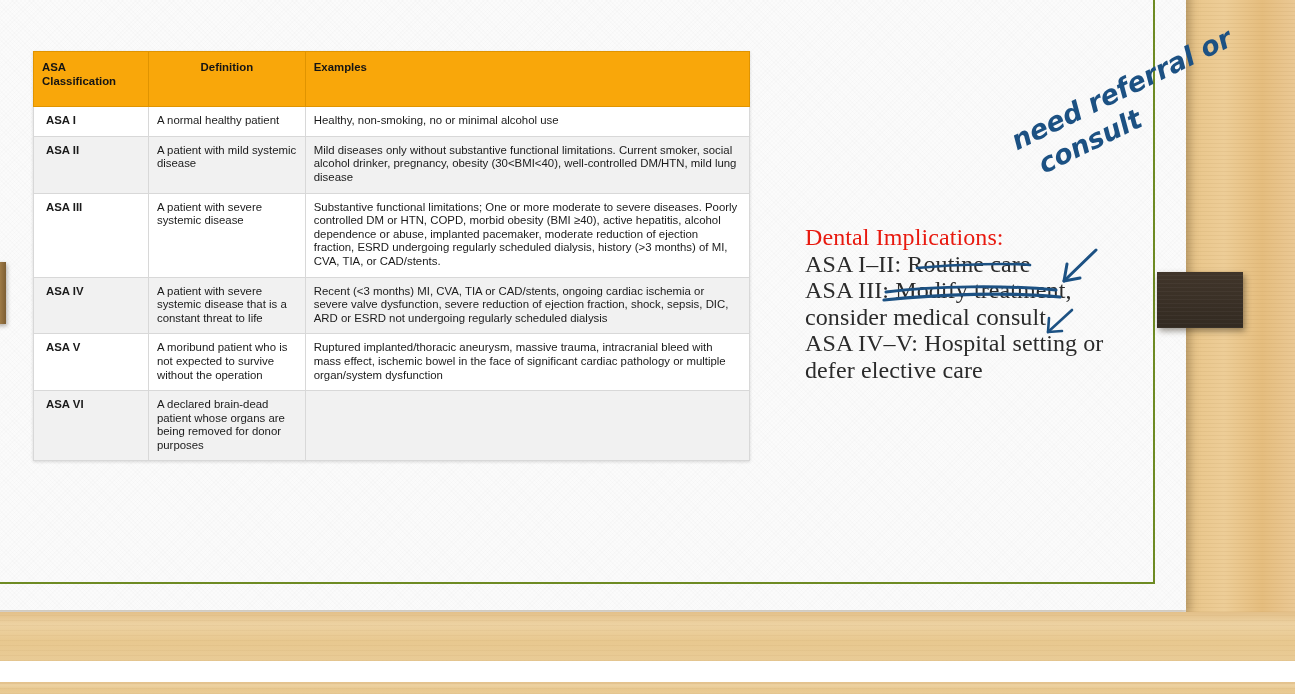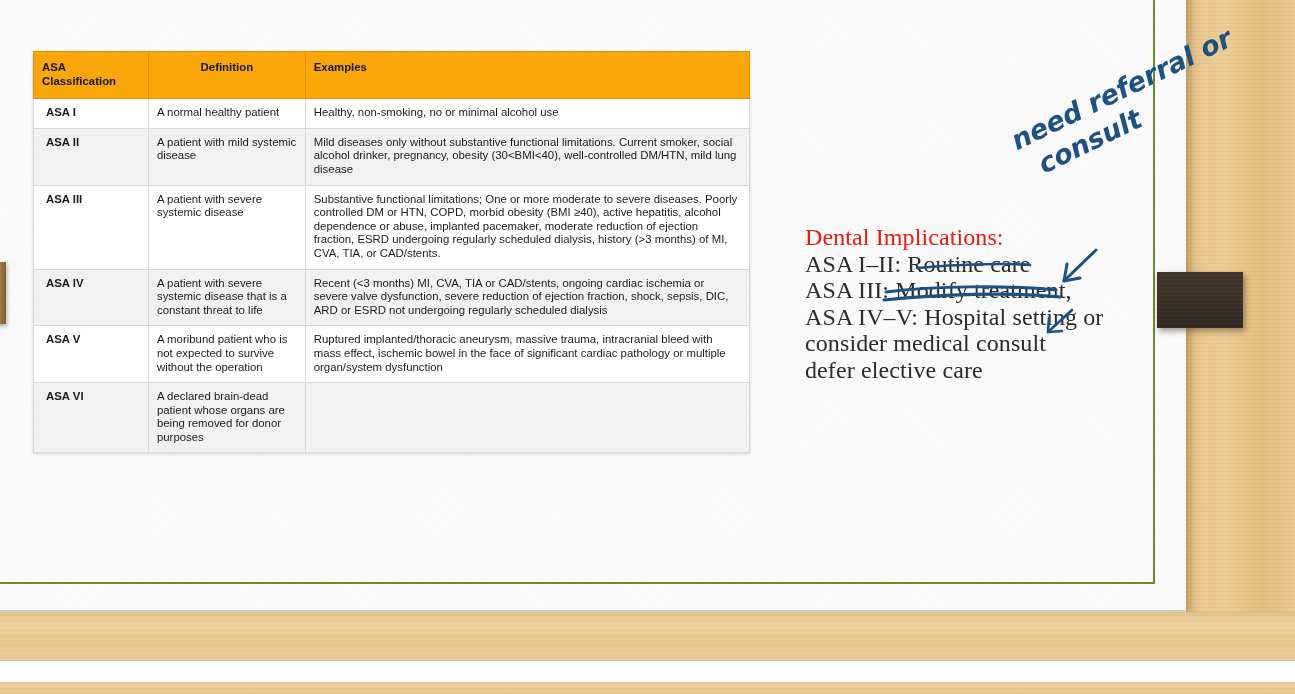--- a/index.html
+++ b/index.html
@@ -143,21 +143,21 @@
     text-align: left;
     border: 1px solid #d8d8d8;
     padding: 7px 8px 8px 8px;
   }
   .asa-table thead th {
     background: #f9a70a;
     color: #141414;
     font-weight: bold;
     border-color: #e09400;
     padding-top: 9px;
-    padding-bottom: 10px;
+    padding-bottom: 18px;
   }
   .asa-table thead th.h-class { width: 115px; }
   .asa-table thead th.h-def   { width: 157px; text-align: center; }
 
   .asa-table tbody tr.alt td { background: #f1f1f1; }
   .asa-table tbody tr td     { background: #ffffff; }
   .asa-table td.c-class {
     font-weight: bold;
     width: 115px;
     white-space: nowrap;
@@ -264,22 +264,22 @@
         <td class="c-def">A declared brain-dead patient whose organs are being removed for donor purposes</td>
         <td class="c-ex"></td>
       </tr>
     </tbody>
   </table>
 
   <div class="implications">
     <div class="imp-line imp-title">Dental Implications:</div>
     <div class="imp-line">ASA I–II: Routine care</div>
     <div class="imp-line">ASA III: Modify treatment,</div>
+    <div class="imp-line">consider medical consult</div>
     <div class="imp-line">ASA IV–V: Hospital setting or</div>
-    <div class="imp-line">consider medical consult</div>
     <div class="imp-line">defer elective care</div>
   </div>
 
   <svg class="ink" viewBox="0 0 1295 694">
 
     <path d="M 917 268 C 960 264, 1010 263, 1030 265" fill="none" stroke="#1c5183" stroke-width="2.6" stroke-linecap="round"></path>
 
     <path d="M 886 292 C 935 286, 1005 285, 1056 290" fill="none" stroke="#1c5183" stroke-width="3" stroke-linecap="round"></path>
     <path d="M 884 300 C 940 294, 1010 292, 1060 297" fill="none" stroke="#1c5183" stroke-width="3.2" stroke-linecap="round"></path>
 

